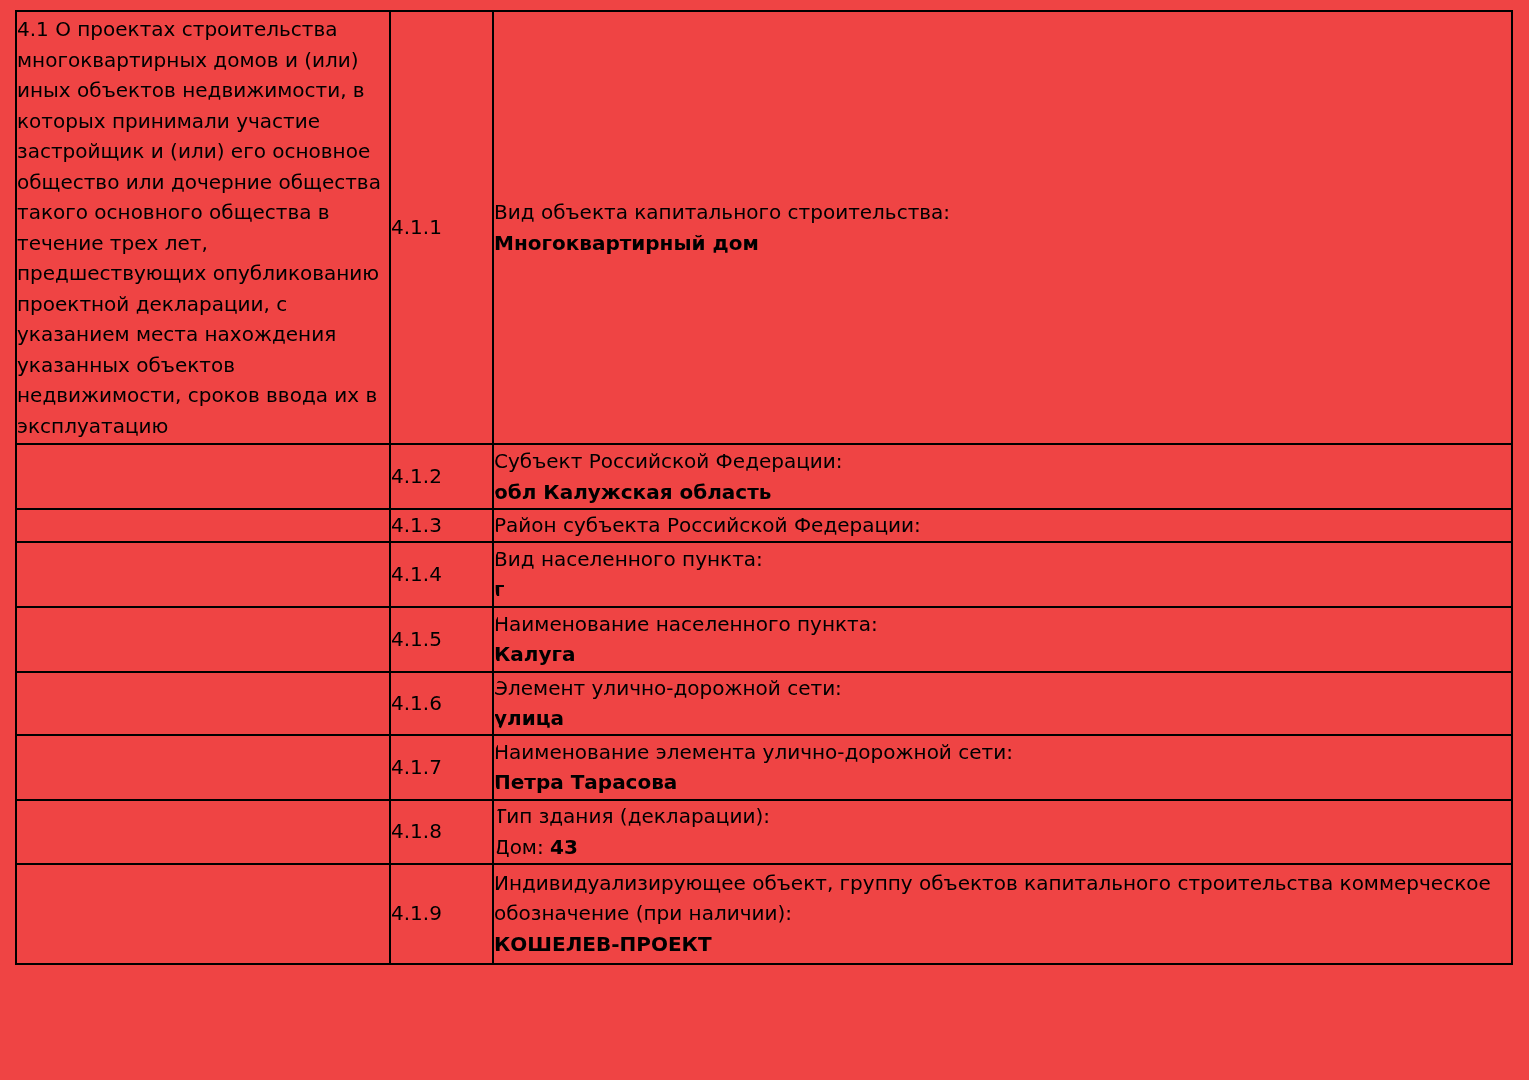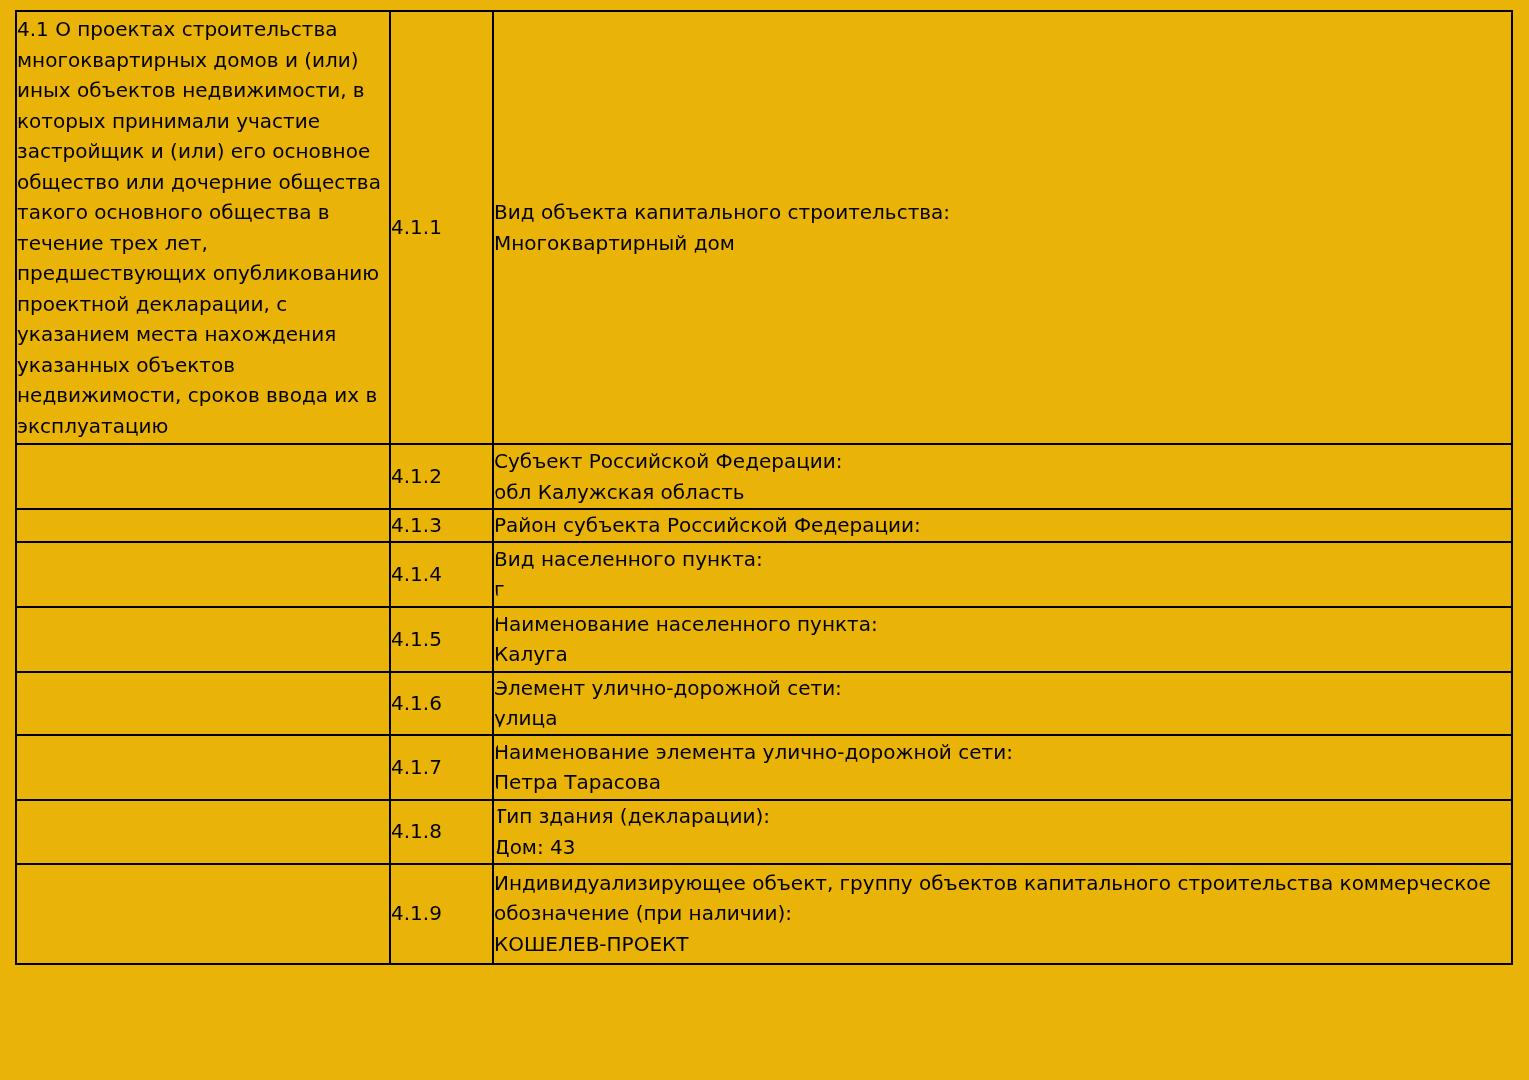--- a/index.html
+++ b/index.html
@@ -8,21 +8,21 @@
     background: #ffffff;
     width: 1529px;
     height: 1080px;
     font-family: "DejaVu Sans", "Liberation Sans", sans-serif;
     color: #000000;
   }
   .page {
     position: relative;
     width: 1529px;
     height: 1080px;
-    background: #eab308;
+    background: #ef4444;
     overflow: hidden;
   }
   table.decl {
     position: absolute;
     left: 15px;
     top: 10px;
     width: 1496px;
     border-collapse: collapse;
     table-layout: fixed;
     font-size: 20px;
@@ -38,21 +38,21 @@
     padding: 1px 2px 1px 3px;
     vertical-align: top;
   }
   td.c-num {
     padding-left: 5px;
   }
   td.c-content {
     padding: 1px 4px 1px 6px;
     border-radius: 19px;
   }
-  .val { font-weight: normal; }
+  .val { font-weight: bold; }
   .val:empty { display: none; }
   tr.r1  { height: 433px; }
   tr.r2  { height: 65px; padding-left: 47px; }
   tr.r3  { height: 16px; }
   tr.r4  { height: 65px; }
   tr.r5  { height: 65px; }
   tr.r6  { height: 60px; }
   tr.r7  { height: 65px; }
   tr.r8  { height: 64px; padding-left: 16px; }
   tr.r9  { height: 100px; }

